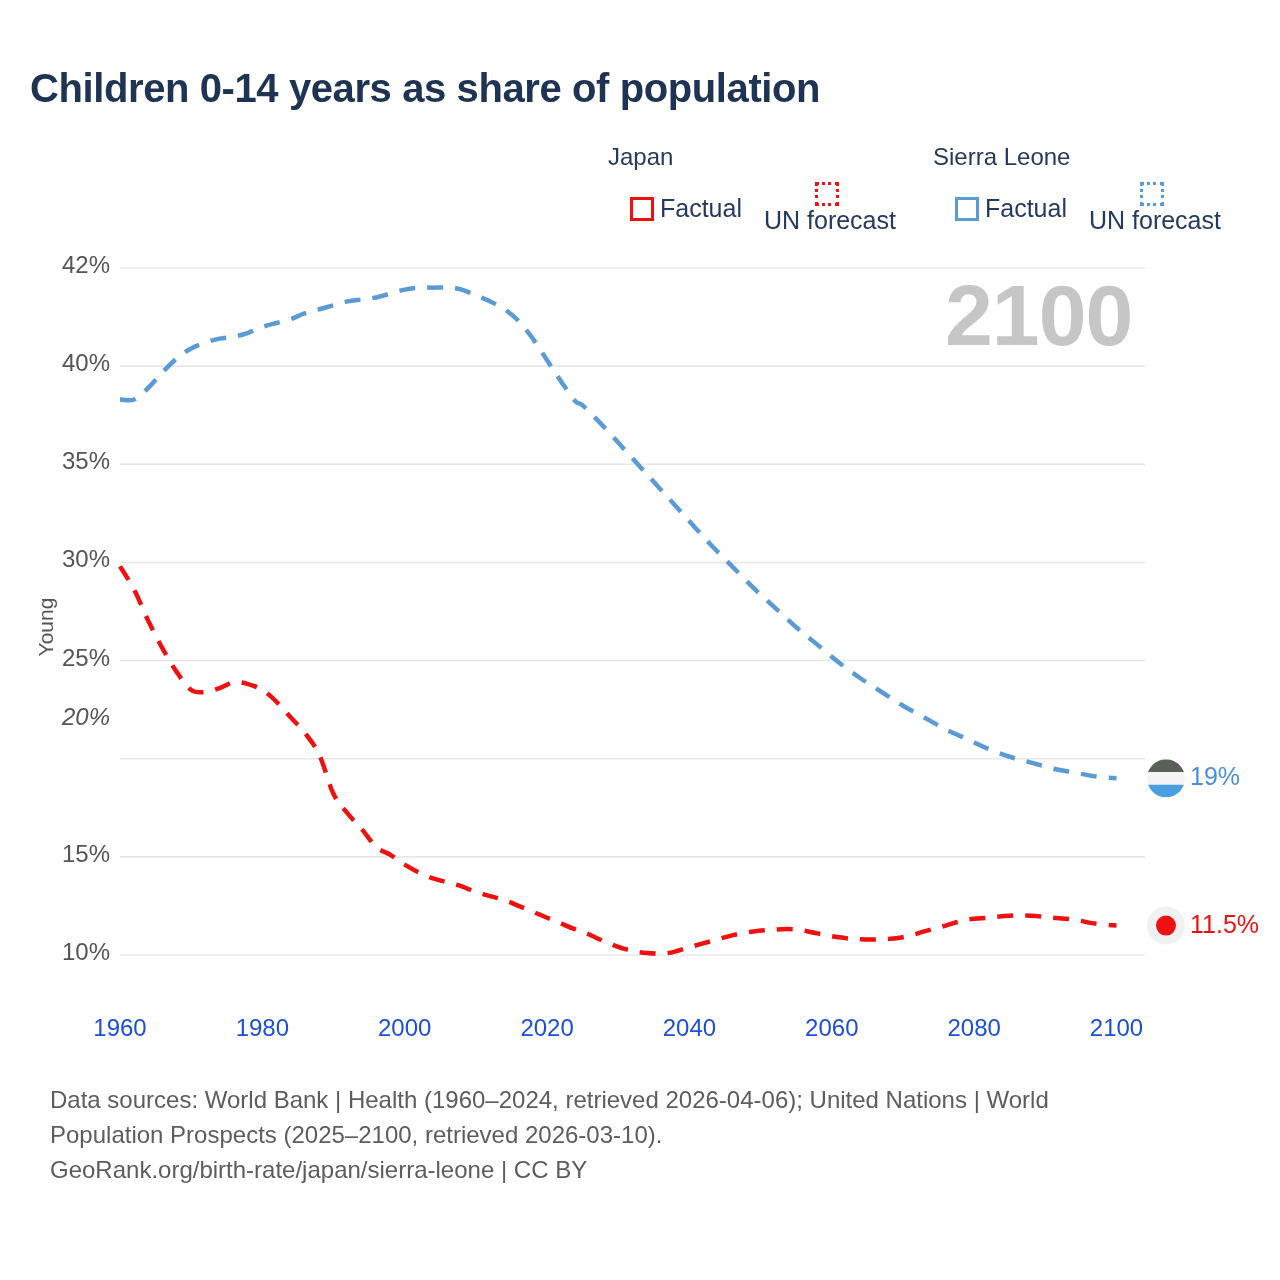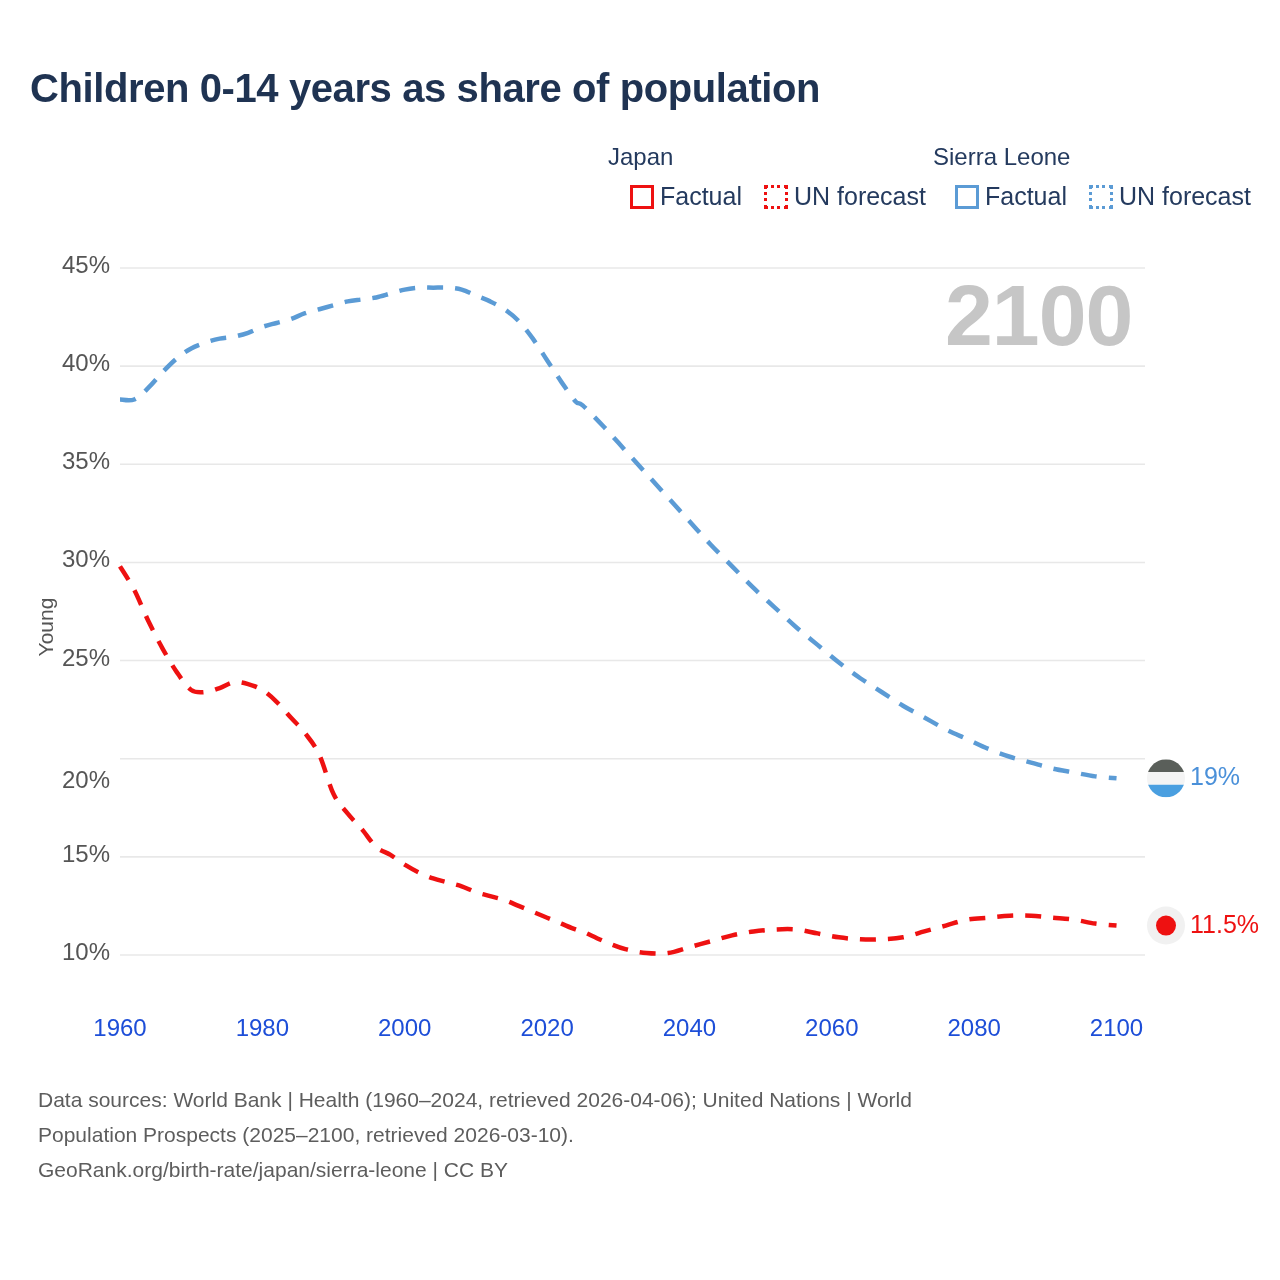--- a/index.html
+++ b/index.html
@@ -54,21 +54,21 @@
     display: flex;
     align-items: center;
     margin-top: 10px;
     white-space: nowrap;
     padding-left: 22px;
   }
   .legend-entry {
     display: flex;
     align-items: center;
   }
-  .legend-entry + .legend-entry { margin-left: 22px; }
+  .legend-entry + .legend-entry { margin-left: 22px; flex-direction: column; }
   .swatch {
     width: 24px;
     height: 24px;
     box-sizing: border-box;
     background: #ffffff;
     margin-right: 6px;
     flex: 0 0 auto;
   }
   .swatch.solid-red   { border: 3px solid #ee1111; }
   .swatch.dotted-red  { border: 3px dotted #ee1111; }
@@ -136,24 +136,24 @@
   .endlabel {
     position: absolute;
     font-size: 25px;
     white-space: nowrap;
   }
   .endlabel.blue { color: #4a90d9; }
   .endlabel.red  { color: #ee1111; }
   
   .footer {
     position: absolute;
-    left: 38px;
+    left: 50px;
     top: 1082px;
     width: 1160px;
-    font-size: 21px;
+    font-size: 24px;
     color: #5d5d5d;
     line-height: 35px;
   }
   .footer div { white-space: nowrap; }
 </style>
 </head>
 <body>
 
 <div id="chart-root">
 
@@ -229,26 +229,26 @@
     </svg>
   </div>
 
   <div class="watermark">2100</div>
 
   <div class="ylabel">Young</div>
 
   <div class="ytick-col" id="ytick-col">
       <div class="ytick" style="top: 940px;">10%</div>
       <div class="ytick" style="top: 841.857px; text-align: right;">15%</div>
-      <div class="ytick" style="top: 768px;">20%</div>
+      <div class="ytick" style="top: 705px; font-style: italic;">20%</div>
       <div class="ytick" style="top: 645.571px;">25%</div>
       <div class="ytick" style="top: 547.429px;">30%</div>
       <div class="ytick" style="top: 449.286px;">35%</div>
       <div class="ytick" style="top: 351.143px;">40%</div>
-      <div class="ytick" style="top: 253px;">45%</div>
+      <div class="ytick" style="top: 253px;">42%</div>
     </div>
   <div id="xtick-row">
       <div class="xtick" style="left: 120px;">1960</div>
       <div class="xtick" style="left: 262.361px;">1980</div>
       <div class="xtick" style="left: 404.722px;">2000</div>
       <div class="xtick" style="left: 547.083px;">2020</div>
       <div class="xtick" style="left: 689.444px;">2040</div>
       <div class="xtick" style="left: 831.806px;">2060</div>
       <div class="xtick" style="left: 974.167px;">2080</div>
       <div class="xtick" style="left: 1116.53px;">2100</div>

